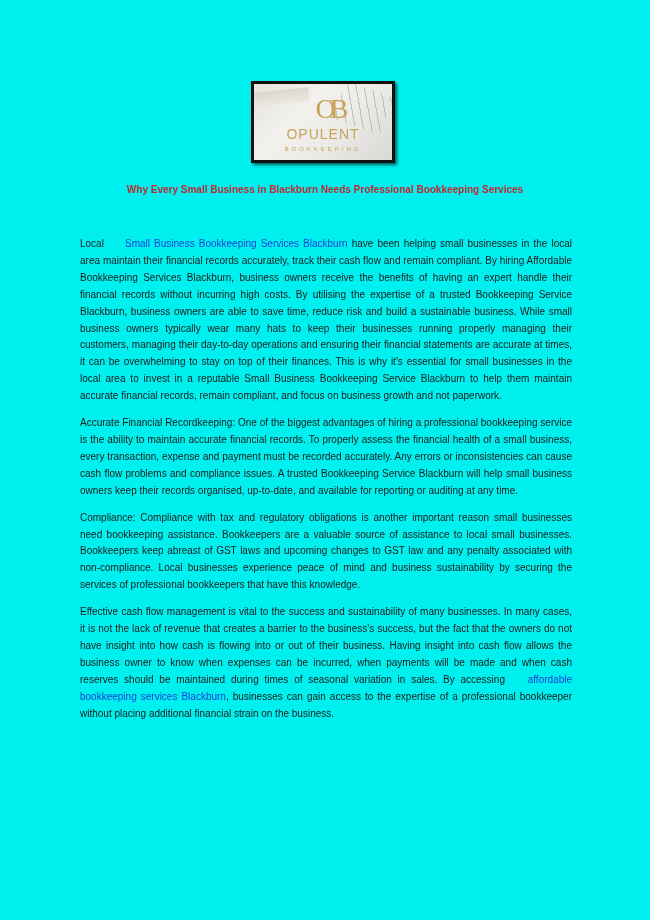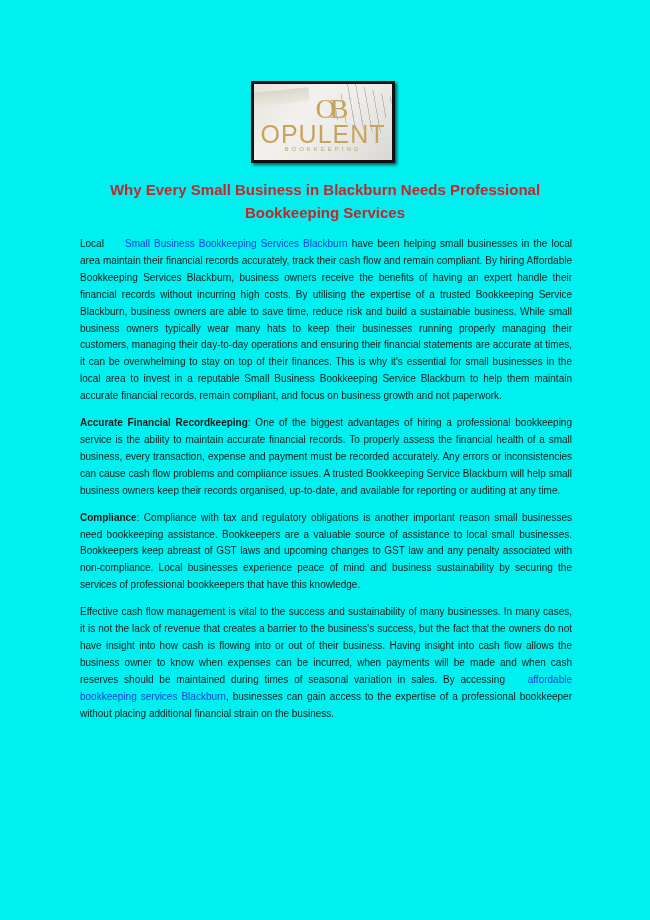--- a/index.html
+++ b/index.html
@@ -54,21 +54,21 @@
       color: #c8a45a;
       letter-spacing: -6px;
       line-height: 30px;
     }
     .logo-name {
       position: absolute;
       left: 0; right: 0;
       top: 40px;
       text-align: center;
       font-family: "Liberation Sans", sans-serif;
-      font-size: 25px;
+      font-size: 14px;
       color: #c8a45a;
       letter-spacing: 1px;
       line-height: 20px;
     }
     .logo-sub {
       position: absolute;
       left: 0; right: 0;
       top: 61px;
       text-align: center;
       font-family: "Liberation Sans", sans-serif;
@@ -76,21 +76,21 @@
       color: #c8a45a;
       letter-spacing: 3px;
       line-height: 8px;
     }
     .title {
       position: absolute;
       left: 72px;
       width: 506px;
       top: 178px;
       text-align: center;
-      font-size: 15px;
+      font-size: 10px;
       font-weight: bold;
       line-height: 23px;
       color: #c0282d;
       margin: 0;
     }
     .content {
       position: absolute;
       left: 80px;
       top: 236px;
       width: 492px;
@@ -105,21 +105,21 @@
       font-weight: bold;
       font-size: 10px;
       margin: 0 0 10px 0;
       line-height: 16px;
     }
     .link {
       color: #1a3fd6;
       margin-left: 17px;
     }
     .bold {
-      font-weight: bold;
+      font-weight: normal;
     }
   </style>
 </head>
 <body>
 
 <div class="logo-wrap">
   <div class="paper-edge"></div>
   <div class="coil"></div>
   <div class="logo-mono">OB</div>
   <div class="logo-name">OPULENT</div>

